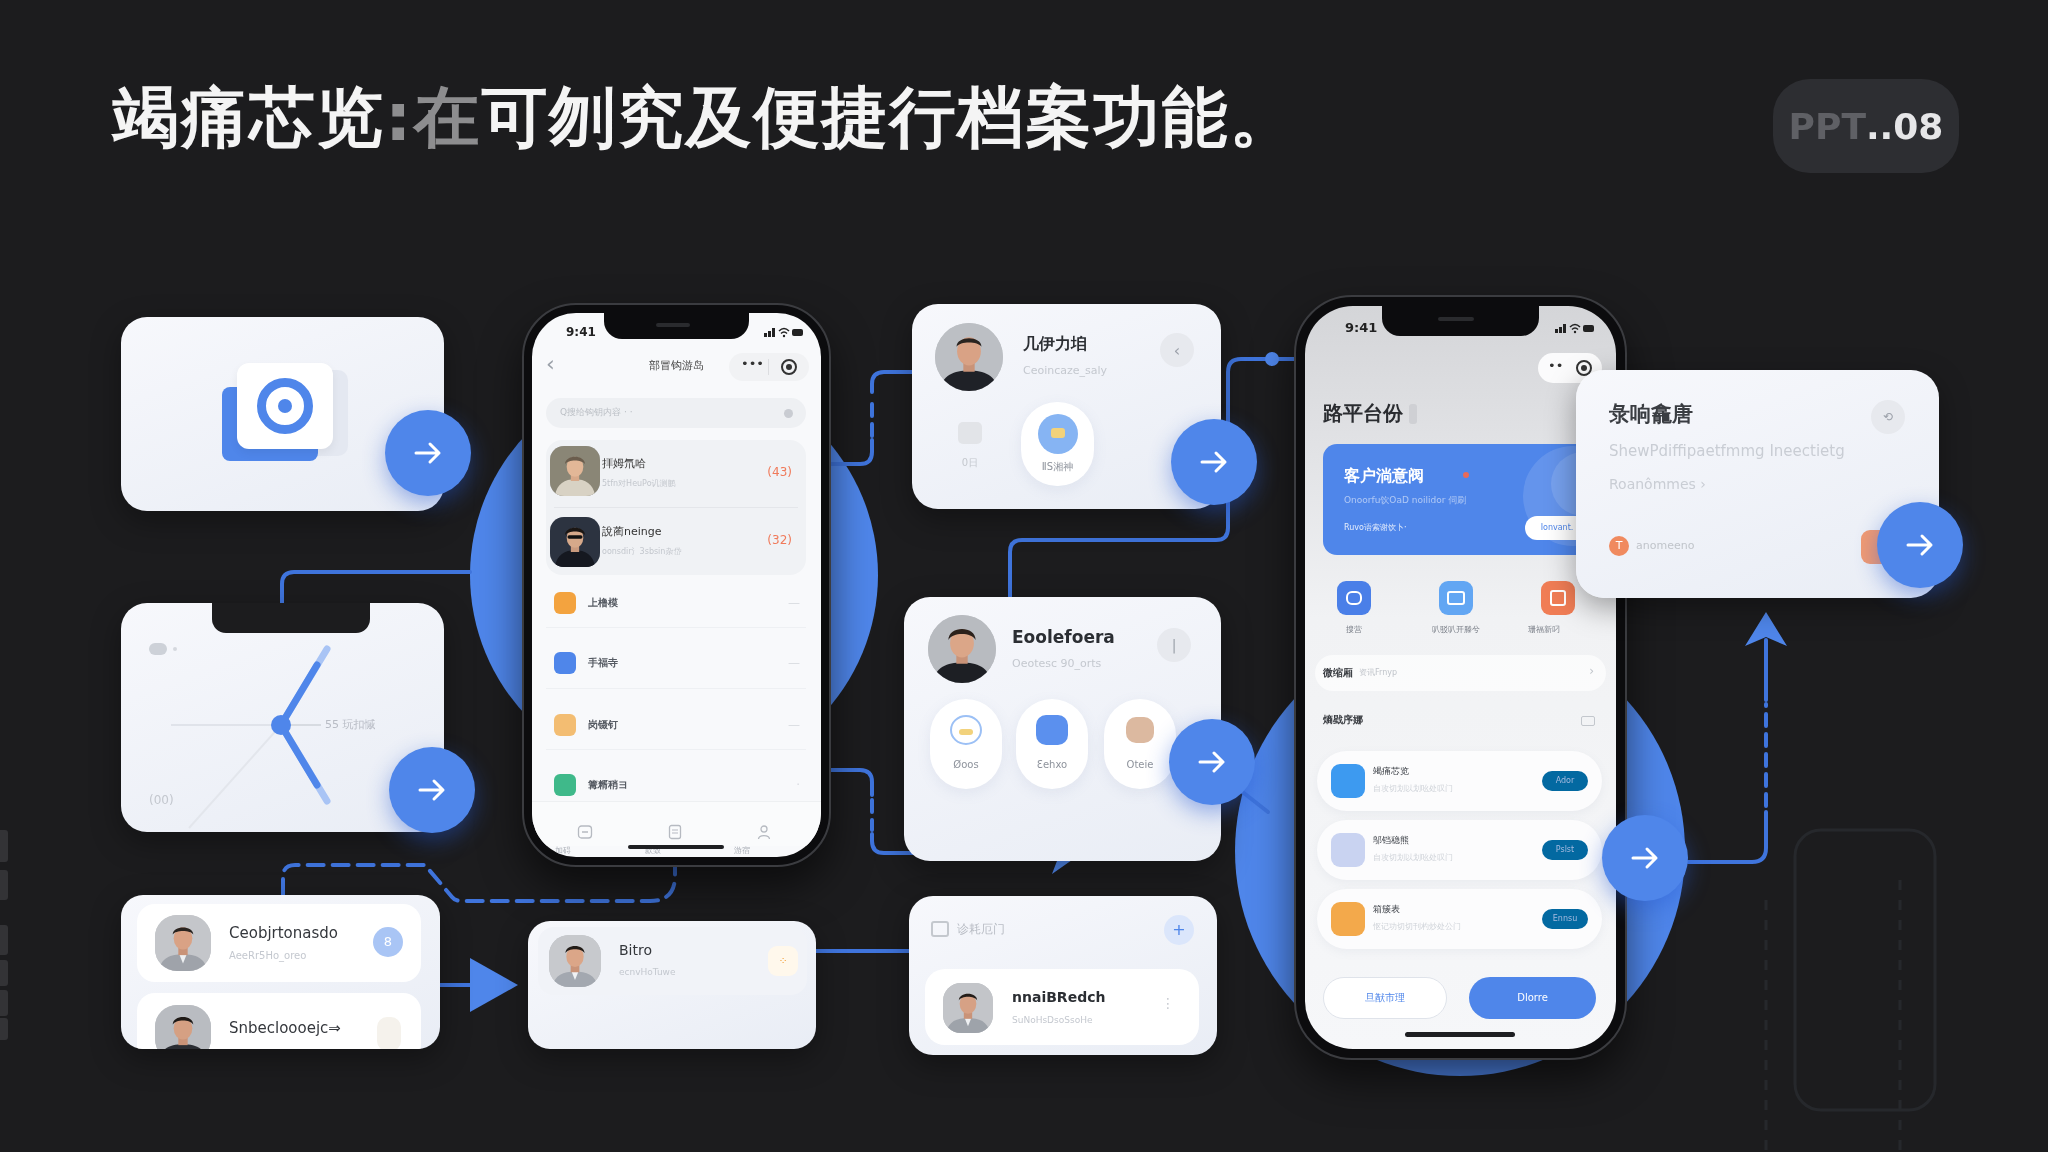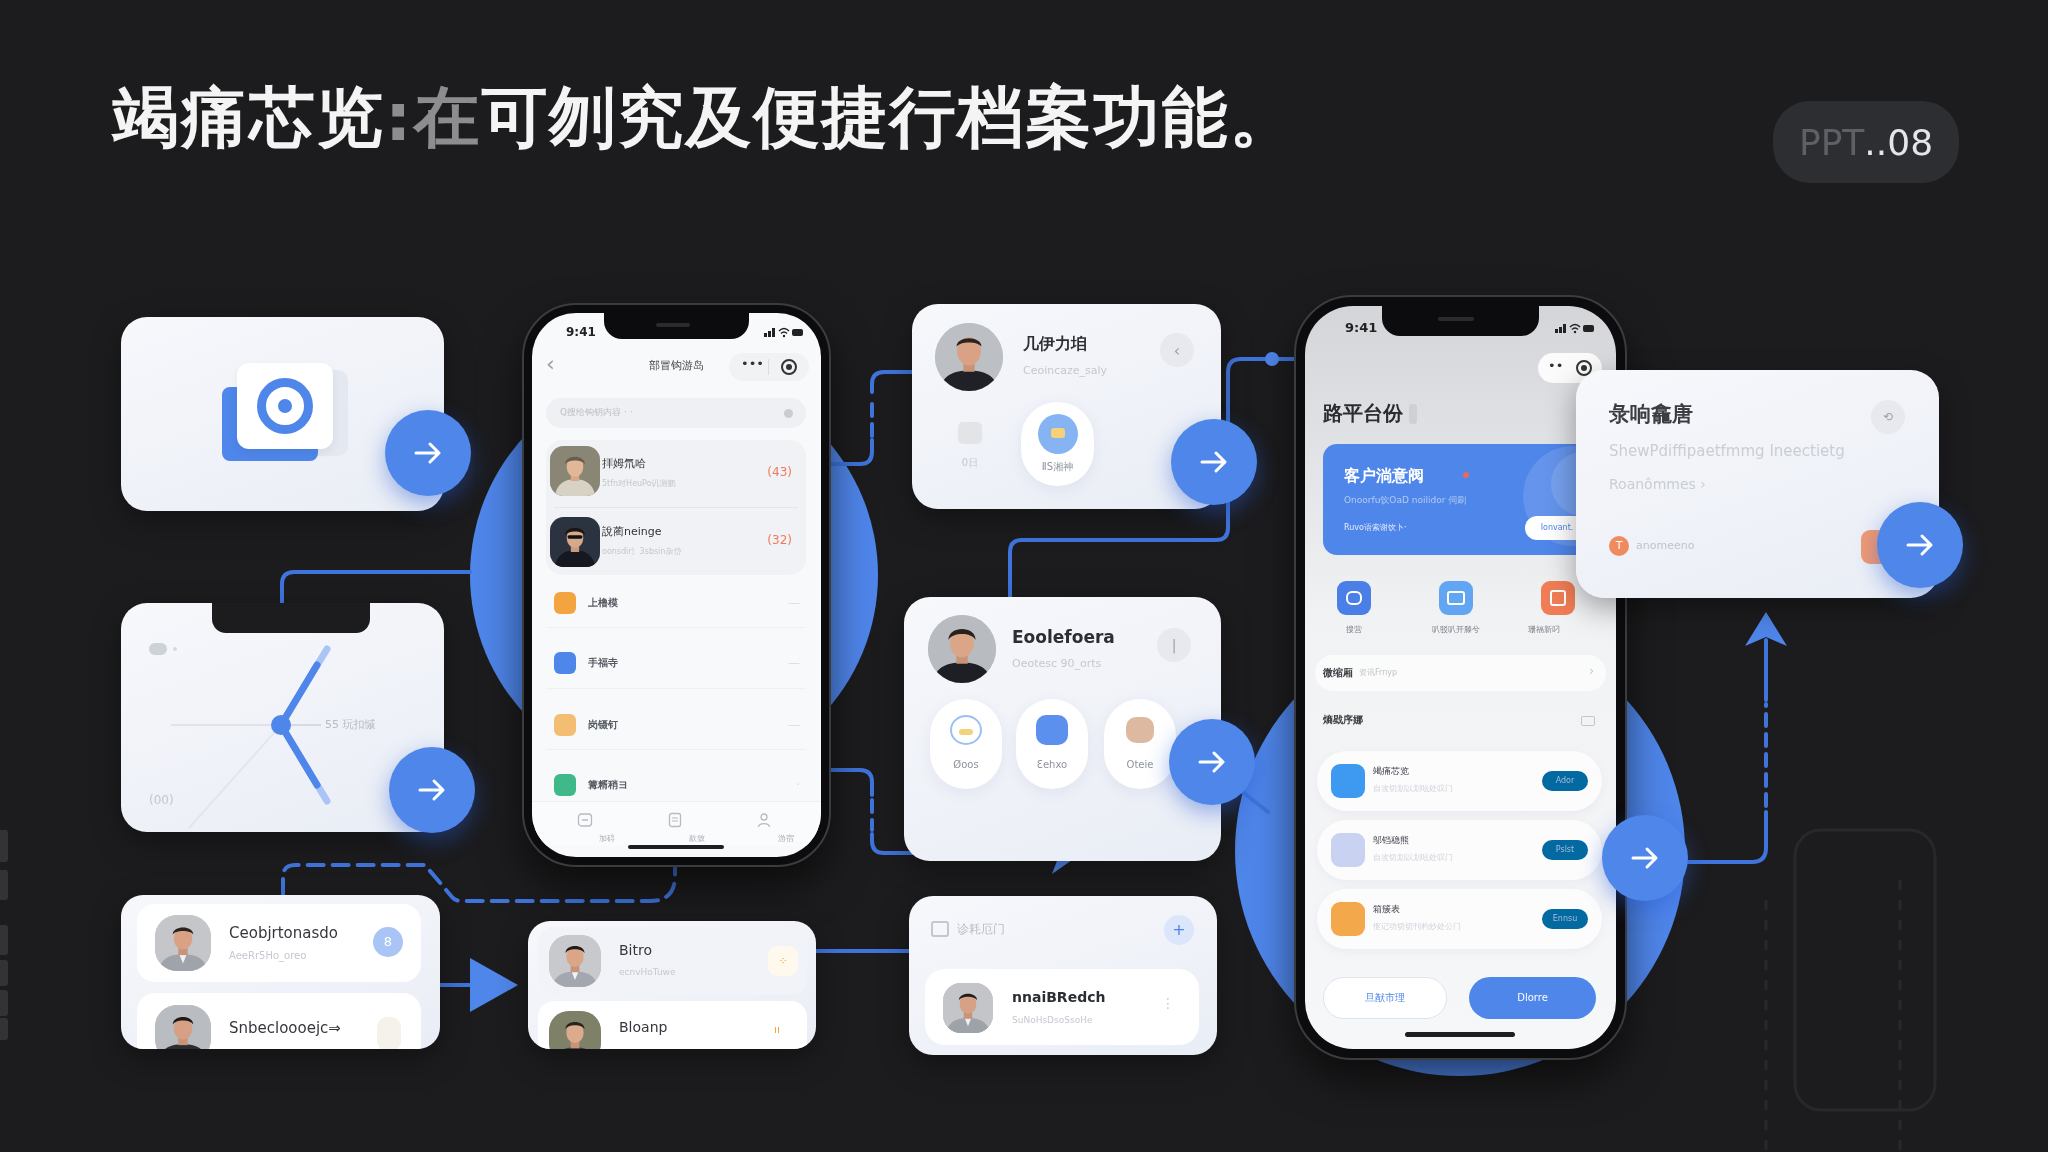--- a/index.html
+++ b/index.html
@@ -4,21 +4,21 @@
 <style>
   html,body{margin:0;padding:0;background:#1c1c1e;}
   body{width:2048px;height:1152px;overflow:hidden;font-family:"DejaVu Sans","Liberation Sans",sans-serif;}
   .canvas{position:relative;width:2048px;height:1152px;background:#1c1c1e;overflow:hidden;}
   .abs{position:absolute;}
   .title{position:absolute;left:113px;top:82px;font-size:66px;font-weight:bold;color:#f4f4f4;letter-spacing:2px;line-height:1.1;white-space:nowrap;}
   .title .dim{color:#8d8d8f;}
   .subtitle{position:absolute;left:113px;top:203px;font-size:33px;color:#d4d4d6;letter-spacing:3px;white-space:nowrap;line-height:1.2;}
   .subtitle .dim{color:#8c8c90;}
   .subtitle .sup{font-size:14px;vertical-align:super;color:#bdbdc0;letter-spacing:0;}
-  .badge{position:absolute;left:1773px;top:101px;width:186px;height:82px;border-radius:37px;background:#2d2e32;display:flex;align-items:center;justify-content:center;font-size:36px;color:#e6e6e8;}
+  .badge{position:absolute;left:1773px;top:79px;width:186px;height:94px;border-radius:37px;background:#2d2e32;display:flex;align-items:center;justify-content:center;font-size:36px;color:#e6e6e8;font-weight:bold;}
   .badge .dim{color:#5f6065;}
   .blob{position:absolute;border-radius:50%;background:#4f86ea;z-index:0;}
   .connectors{position:absolute;left:0;top:0;z-index:1;}
   .card{position:absolute;background:linear-gradient(160deg,#f7f8fc 0%,#e9edf5 100%);border-radius:26px;box-shadow:0 10px 30px rgba(0,0,0,.35);z-index:2;overflow:hidden;}
   .arrow-btn{position:absolute;width:86px;height:86px;border-radius:50%;background:#4f86ea;box-shadow:0 8px 22px rgba(40,90,210,.45);display:flex;align-items:center;justify-content:center;z-index:6;}
   .phone{position:absolute;box-sizing:border-box;background:#0c0c0e;border:2px solid #3b3c40;border-radius:54px;padding:8px;box-shadow:0 20px 40px rgba(0,0,0,.55);z-index:2;}
   .screen{position:relative;width:100%;height:100%;border-radius:44px;overflow:hidden;background:#f8f9fb;}
   .notch{position:absolute;top:0;background:#0c0c0e;border-radius:0 0 18px 18px;}
   .st-time{font-size:12px;font-weight:bold;color:#222;}
   .avatar{position:absolute;overflow:hidden;background:#bfc2c7;}
@@ -28,21 +28,21 @@
   .txt-sub{position:absolute;color:#c4c8cf;white-space:nowrap;}
   .circle-btn{position:absolute;border-radius:50%;background:#e7e9ee;display:flex;align-items:center;justify-content:center;color:#9ca1aa;}
   .pill-tile{position:absolute;background:#fff;border-radius:36px;box-shadow:0 4px 14px rgba(120,140,180,.12);}
   .pill-tile .ico{position:absolute;border-radius:10px;}
   .pill-tile .lbl{position:absolute;left:0;right:0;text-align:center;font-size:10px;color:#8e939c;}
   .menu-row{position:absolute;left:14px;width:260px;height:36px;}
   .menu-row .ico{position:absolute;left:8px;top:7px;width:22px;height:22px;border-radius:6px;}
   .menu-row .lbl{position:absolute;left:42px;top:0;line-height:36px;font-size:10px;color:#555a62;font-weight:bold;}
   .menu-row .chev{position:absolute;right:6px;top:0;line-height:36px;font-size:12px;color:#d8dbe0;}
   .divider{position:absolute;left:14px;width:260px;height:1px;background:#eef0f3;}
-  .tab{position:absolute;top:4px;width:60px;height:42px;text-align:right;}
+  .tab{position:absolute;top:16px;width:60px;height:42px;text-align:left;}
   .tab svg{position:absolute;left:22px;top:6px;}
   .tab .lbl{position:absolute;left:0;right:0;top:27px;font-size:8px;color:#a8adb5;}
   .list-item{position:absolute;left:12px;width:285px;height:60px;border-radius:30px;background:#fcfcfd;box-shadow:0 3px 10px rgba(120,130,150,.08);}
   .list-item .ico{position:absolute;left:14px;top:13px;width:34px;height:34px;border-radius:9px;}
   .list-item .t{position:absolute;left:56px;top:14px;font-size:9px;color:#3a3e45;}
   .list-item .s{position:absolute;left:56px;top:32px;font-size:8px;color:#cfd3d9;}
   .list-item .tag{position:absolute;right:14px;top:20px;width:46px;height:20px;border-radius:10px;background:#0369a1;color:#a5badf;font-size:8px;text-align:center;line-height:20px;}
   .icon-tile{position:absolute;width:34px;height:34px;border-radius:9px;display:flex;align-items:center;justify-content:center;}
   .icon-lbl{position:absolute;width:80px;text-align:center;font-size:8px;color:#7a7f88;}
   .row-card{position:absolute;border-radius:18px;background:#fff;}
@@ -448,33 +448,20 @@
             <path d="M26 42 L30 52 L34 42Z" fill="#f0f2f4"></path>
             <rect x="25" y="34" width="10" height="9" fill="#c99378"></rect>
             <ellipse cx="30" cy="25" rx="10" ry="12" fill="#dba688"></ellipse>
             <path d="M19 21 C19 10 41 10 41 21 C38 15 22 15 19 21Z" fill="#221c18"></path>
           </svg>
       </div>
       <span class="txt-name" style="left:81px;top:15px;font-size:14px;font-weight:normal;color:#34373c">Bitro</span>
       <span class="txt-sub" style="left:81px;top:40px;font-size:9px">ecnvHoTuwe</span>
       <div class="abs" style="left:230px;top:19px;width:30px;height:30px;border-radius:9px;background:#fff8ec;color:#f3a33f;font-size:11px;text-align:center;line-height:30px">⁘</div>
     </div>
-    <div class="row-card" style="left:10px;top:80px;width:269px;height:60px;border-radius:16px">
-      <div class="avatar" style="left:11px;top:10px;width:52px;height:52px;border-radius:20px">
-        <svg viewBox="0 0 60 60">
-            <rect width="60" height="60" fill="#7e8168"></rect>
-            <path d="M4 60 C6 46 17 42 30 42 C43 42 54 46 56 60Z" fill="#3a3d35"></path>
-            <rect x="25" y="34" width="10" height="9" fill="#c99378"></rect>
-            <ellipse cx="30" cy="25" rx="10" ry="12" fill="#dcaa8c"></ellipse>
-            <path d="M19 21 C19 10 41 10 41 21 C38 15 22 15 19 21Z" fill="#2a221d"></path>
-          </svg>
-      </div>
-      <span class="txt-name" style="left:81px;top:18px;font-size:14px;font-weight:normal;color:#34373c">Bloanp</span>
-      <span class="abs" style="left:236px;top:22px;font-size:11px;color:#f3a33f">ıı</span>
-    </div>
   </div>
 
   <div class="card" style="left:909px;top:896px;width:308px;height:159px;border-radius:24px">
     <div class="abs" style="left:22px;top:25px;width:18px;height:16px;border:2px solid #c4c8ce;border-radius:3px;box-sizing:border-box"></div>
     <span class="abs" style="left:48px;top:25px;font-size:12px;color:#b9bdc5">诊耗厄门</span>
     <div class="abs" style="left:255px;top:19px;width:30px;height:30px;border-radius:50%;background:#dbe6fb;color:#4f86ea;font-size:16px;text-align:center;line-height:30px">+</div>
     <div class="row-card" style="left:16px;top:73px;width:274px;height:76px;border-radius:20px">
       <div class="avatar" style="left:18px;top:14px;width:50px;height:50px;border-radius:18px">
         <svg viewBox="0 0 60 60">
             <rect width="60" height="60" fill="#c3c5c9"></rect>

